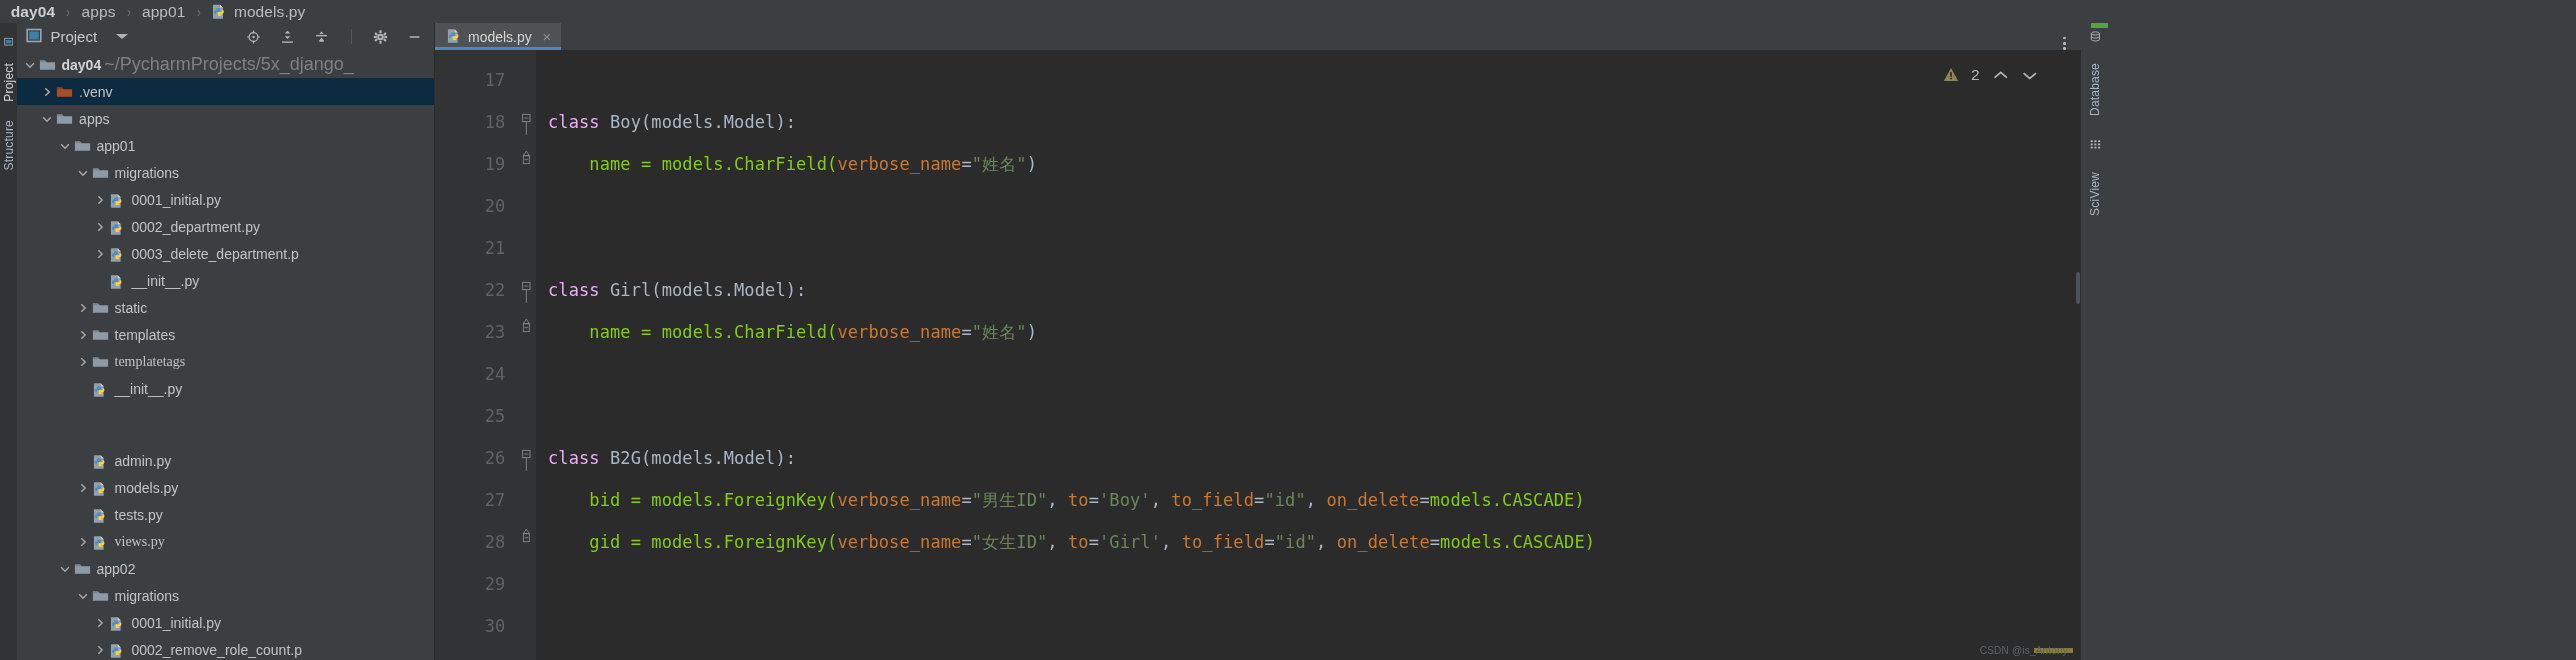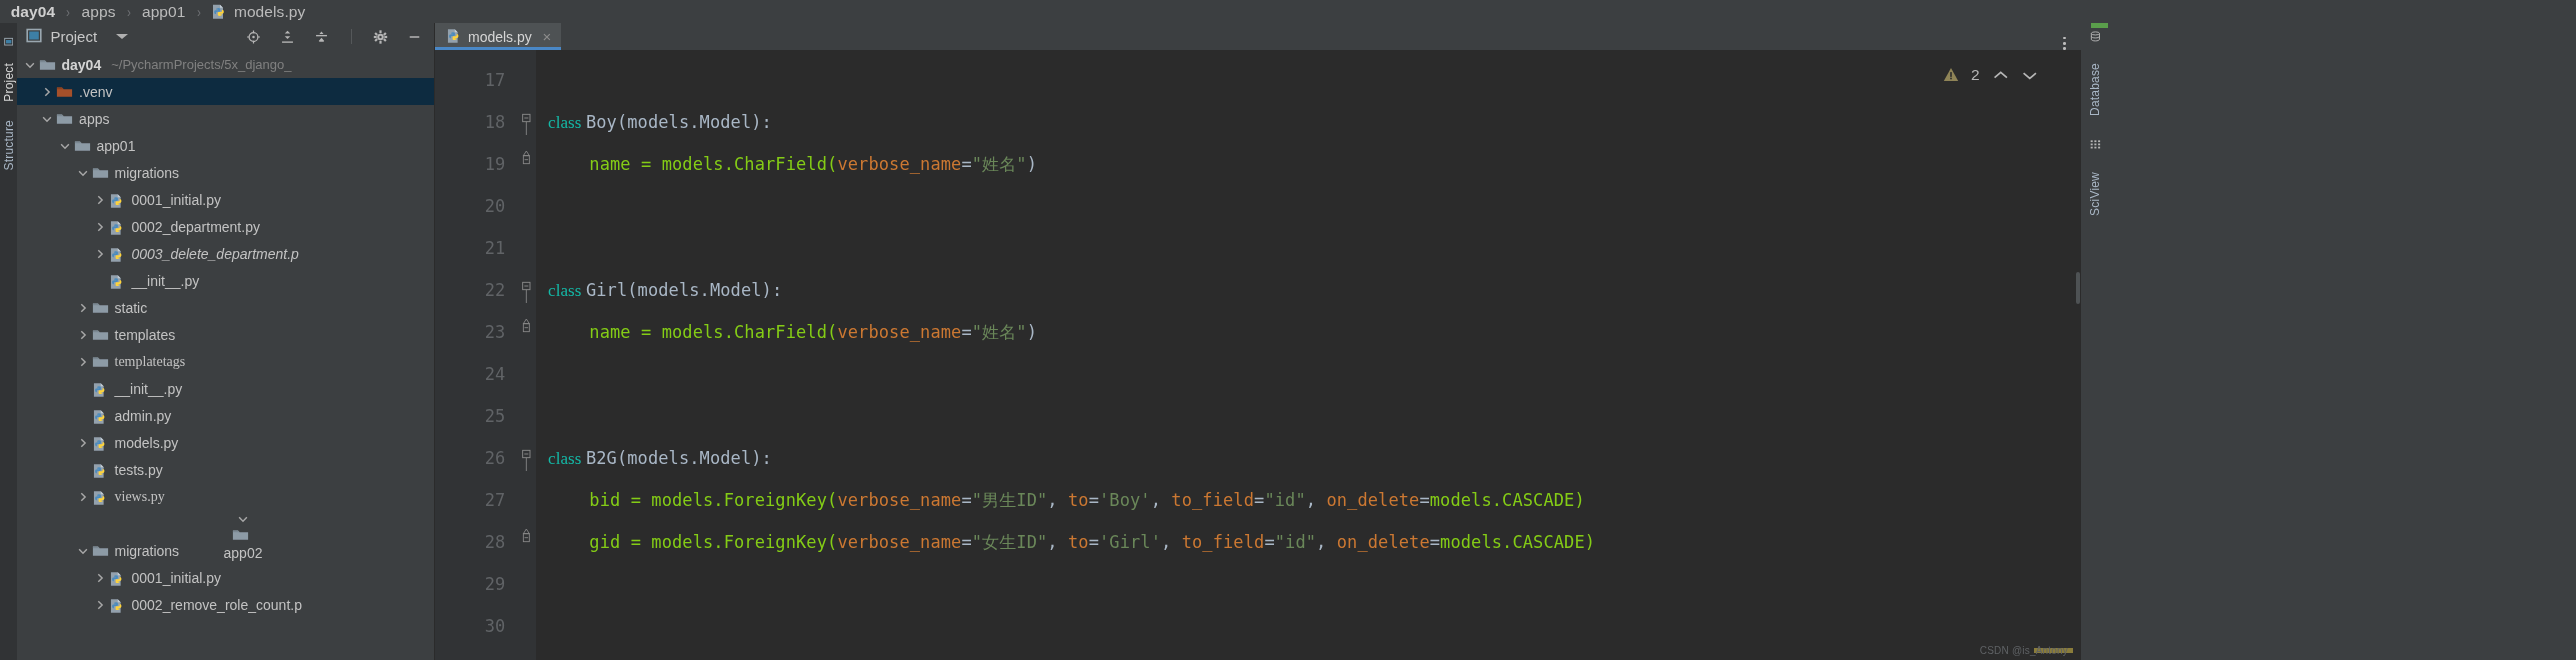--- a/index.html
+++ b/index.html
@@ -80,21 +80,21 @@
     padding-right: 4px;
   }
   .tree-row.selected { background: #0d2b40; }
   .arrow {
     width: 17.5px; flex: 0 0 17.5px; display:flex; align-items:center; justify-content:center;
     color:#a2a2a2; font-size: 11.5px;
   }
   .node-icon { width: 17px; height: 14px; flex: 0 0 17px; margin-right: 6px; position:relative; }
   .node-label { font-size: 14px; }
   .node-label.bold { font-weight: bold; color: #d4d4d4; }
-  .node-path { font-size: 13px; color: #808080; margin-left: 10px; }
+  .node-path { font-size: 18px; color: #808080; margin-left: 3px; }
 
   
   .editor-region { flex: 1 1 auto; display:flex; flex-direction: column; min-width:0; background:#2b2b2b;}
   .tabbar {
     height: 27px; flex: 0 0 27px; background: #3c3f41;
     display: flex; align-items: flex-end; position: relative;
   }
   .tab {
     height: 27px; background: #4e5254; display:flex; align-items:center;
     padding: 0 9.4px 0 10.8px; gap: 6.7px; position: relative;
@@ -124,21 +124,21 @@
   .code-area {
     flex: 1 1 auto; position: relative; background: #2b2b2b;
     padding-top: 9.4px; overflow: hidden;
     font-family: "DejaVu Sans Mono", monospace;
   }
   .code-line {
     height: 42px; line-height: 42px;
     font-size: 17px; white-space: pre; padding-left: 12px;
     color: #a9b7c6; letter-spacing: 0.1px;
   }
-  .kw { color: #14b8a6; font-family: Liberation Serif, serif; }
+  .kw { color: #f0abfc; }
   .cls { color: #a9b7c6; }
   .id { color: #84cc16; }
   .kwarg { color: #cc7832; }
   .str { color: #6a8759; }
   .punc { color: #a9b7c6; }
 
   
   .insp-gutter {
     width: 168px; flex: 0 0 168px; background: #2b2b2b; position: relative;
   }
@@ -347,21 +347,21 @@
               </svg>
             </span>
             <span class="node-icon"><svg viewBox="0 0 16 16" width="15.5" height="16">
                 <path d="M2 1 h7 l3 3 v11 h-10 z" fill="#93a1ad"></path>
                 <path d="M9 1 l3 3 h-3 z" fill="#c3cdd6"></path>
                 <path d="M7.2 4.2c-2 0-1.9 .9-1.9 .9v1h2v.3h-2.8s-1.3-.15-1.3 1.9 1.15 1.95 1.15 1.95h.7v-1.05s-.04-1.15 1.1-1.15h2s1.05.02 1.05-1.02v-1.7s.16-1.13-2-1.13zm-1.1.63a.37.37 0 1 1 0 .74.37.37 0 0 1 0-.74z" fill="#4b8bbe"></path>
                 <path d="M8.8 12.2c2 0 1.9-.9 1.9-.9v-1h-2v-.3h2.8s1.3.15 1.3-1.9-1.15-1.95-1.15-1.95h-.7v1.05s.04 1.15-1.1 1.15h-2s-1.05-.02-1.05 1.02v1.7s-.16 1.13 2 1.13zm1.1-.63a.37.37 0 1 1 0-.74.37.37 0 0 1 0 .74z" fill="#ffd43b"></path>
               </svg></span>
             <span class="node-label">0002_department.py</span>
           </div>
-          <div class="tree-row" style="padding-left: 74px; font-style: italic;">
+          <div class="tree-row" style="padding-left: 74px;">
             <span class="arrow">
               <svg viewBox="0 0 14 14" width="12" height="12">
                 <path d="M5 2.5 L9.5 7 L5 11.5" fill="none" stroke="#a8a8a8" stroke-width="1.7"></path>
               </svg>
             </span>
             <span class="node-icon"><svg viewBox="0 0 16 16" width="15.5" height="16">
                 <path d="M2 1 h7 l3 3 v11 h-10 z" fill="#93a1ad"></path>
                 <path d="M9 1 l3 3 h-3 z" fill="#c3cdd6"></path>
                 <path d="M7.2 4.2c-2 0-1.9 .9-1.9 .9v1h2v.3h-2.8s-1.3-.15-1.3 1.9 1.15 1.95 1.15 1.95h.7v-1.05s-.04-1.15 1.1-1.15h2s1.05.02 1.05-1.02v-1.7s.16-1.13-2-1.13zm-1.1.63a.37.37 0 1 1 0 .74.37.37 0 0 1 0-.74z" fill="#4b8bbe"></path>
                 <path d="M8.8 12.2c2 0 1.9-.9 1.9-.9v-1h-2v-.3h2.8s1.3.15 1.3-1.9-1.15-1.95-1.15-1.95h-.7v1.05s.04 1.15-1.1 1.15h-2s-1.05-.02-1.05 1.02v1.7s-.16 1.13 2 1.13zm1.1-.63a.37.37 0 1 1 0-.74.37.37 0 0 1 0 .74z" fill="#ffd43b"></path>
@@ -417,69 +417,69 @@
           <div class="tree-row" style="padding-left: 57px;">
             <span class="arrow"></span>
             <span class="node-icon"><svg viewBox="0 0 16 16" width="15.5" height="16">
                 <path d="M2 1 h7 l3 3 v11 h-10 z" fill="#93a1ad"></path>
                 <path d="M9 1 l3 3 h-3 z" fill="#c3cdd6"></path>
                 <path d="M7.2 4.2c-2 0-1.9 .9-1.9 .9v1h2v.3h-2.8s-1.3-.15-1.3 1.9 1.15 1.95 1.15 1.95h.7v-1.05s-.04-1.15 1.1-1.15h2s1.05.02 1.05-1.02v-1.7s.16-1.13-2-1.13zm-1.1.63a.37.37 0 1 1 0 .74.37.37 0 0 1 0-.74z" fill="#4b8bbe"></path>
                 <path d="M8.8 12.2c2 0 1.9-.9 1.9-.9v-1h-2v-.3h2.8s1.3.15 1.3-1.9-1.15-1.95-1.15-1.95h-.7v1.05s.04 1.15-1.1 1.15h-2s-1.05-.02-1.05 1.02v1.7s-.16 1.13 2 1.13zm1.1-.63a.37.37 0 1 1 0-.74.37.37 0 0 1 0 .74z" fill="#ffd43b"></path>
               </svg></span>
             <span class="node-label">__init__.py</span>
           </div>
+          <div class="tree-row" style="padding-left: 57px; margin-top: 45px;">
+            <span class="arrow"></span>
+            <span class="node-icon"><svg viewBox="0 0 16 16" width="15.5" height="16">
+                <path d="M2 1 h7 l3 3 v11 h-10 z" fill="#93a1ad"></path>
+                <path d="M9 1 l3 3 h-3 z" fill="#c3cdd6"></path>
+                <path d="M7.2 4.2c-2 0-1.9 .9-1.9 .9v1h2v.3h-2.8s-1.3-.15-1.3 1.9 1.15 1.95 1.15 1.95h.7v-1.05s-.04-1.15 1.1-1.15h2s1.05.02 1.05-1.02v-1.7s.16-1.13-2-1.13zm-1.1.63a.37.37 0 1 1 0 .74.37.37 0 0 1 0-.74z" fill="#4b8bbe"></path>
+                <path d="M8.8 12.2c2 0 1.9-.9 1.9-.9v-1h-2v-.3h2.8s1.3.15 1.3-1.9-1.15-1.95-1.15-1.95h-.7v1.05s.04 1.15-1.1 1.15h-2s-1.05-.02-1.05 1.02v1.7s-.16 1.13 2 1.13zm1.1-.63a.37.37 0 1 1 0-.74.37.37 0 0 1 0 .74z" fill="#ffd43b"></path>
+              </svg></span>
+            <span class="node-label">admin.py</span>
+          </div>
+          <div class="tree-row" style="padding-left: 57px;">
+            <span class="arrow">
+              <svg viewBox="0 0 14 14" width="12" height="12">
+                <path d="M5 2.5 L9.5 7 L5 11.5" fill="none" stroke="#a8a8a8" stroke-width="1.7"></path>
+              </svg>
+            </span>
+            <span class="node-icon"><svg viewBox="0 0 16 16" width="15.5" height="16">
+                <path d="M2 1 h7 l3 3 v11 h-10 z" fill="#93a1ad"></path>
+                <path d="M9 1 l3 3 h-3 z" fill="#c3cdd6"></path>
+                <path d="M7.2 4.2c-2 0-1.9 .9-1.9 .9v1h2v.3h-2.8s-1.3-.15-1.3 1.9 1.15 1.95 1.15 1.95h.7v-1.05s-.04-1.15 1.1-1.15h2s1.05.02 1.05-1.02v-1.7s.16-1.13-2-1.13zm-1.1.63a.37.37 0 1 1 0 .74.37.37 0 0 1 0-.74z" fill="#4b8bbe"></path>
+                <path d="M8.8 12.2c2 0 1.9-.9 1.9-.9v-1h-2v-.3h2.8s1.3.15 1.3-1.9-1.15-1.95-1.15-1.95h-.7v1.05s.04 1.15-1.1 1.15h-2s-1.05-.02-1.05 1.02v1.7s-.16 1.13 2 1.13zm1.1-.63a.37.37 0 1 1 0-.74.37.37 0 0 1 0 .74z" fill="#ffd43b"></path>
+              </svg></span>
+            <span class="node-label">models.py</span>
+          </div>
           <div class="tree-row" style="padding-left: 57px;">
             <span class="arrow"></span>
             <span class="node-icon"><svg viewBox="0 0 16 16" width="15.5" height="16">
                 <path d="M2 1 h7 l3 3 v11 h-10 z" fill="#93a1ad"></path>
                 <path d="M9 1 l3 3 h-3 z" fill="#c3cdd6"></path>
                 <path d="M7.2 4.2c-2 0-1.9 .9-1.9 .9v1h2v.3h-2.8s-1.3-.15-1.3 1.9 1.15 1.95 1.15 1.95h.7v-1.05s-.04-1.15 1.1-1.15h2s1.05.02 1.05-1.02v-1.7s.16-1.13-2-1.13zm-1.1.63a.37.37 0 1 1 0 .74.37.37 0 0 1 0-.74z" fill="#4b8bbe"></path>
                 <path d="M8.8 12.2c2 0 1.9-.9 1.9-.9v-1h-2v-.3h2.8s1.3.15 1.3-1.9-1.15-1.95-1.15-1.95h-.7v1.05s.04 1.15-1.1 1.15h-2s-1.05-.02-1.05 1.02v1.7s-.16 1.13 2 1.13zm1.1-.63a.37.37 0 1 1 0-.74.37.37 0 0 1 0 .74z" fill="#ffd43b"></path>
               </svg></span>
-            <span class="node-label">admin.py</span>
-          </div>
-          <div class="tree-row" style="padding-left: 57px;">
-            <span class="arrow">
-              <svg viewBox="0 0 14 14" width="12" height="12">
-                <path d="M5 2.5 L9.5 7 L5 11.5" fill="none" stroke="#a8a8a8" stroke-width="1.7"></path>
-              </svg>
-            </span>
-            <span class="node-icon"><svg viewBox="0 0 16 16" width="15.5" height="16">
-                <path d="M2 1 h7 l3 3 v11 h-10 z" fill="#93a1ad"></path>
-                <path d="M9 1 l3 3 h-3 z" fill="#c3cdd6"></path>
-                <path d="M7.2 4.2c-2 0-1.9 .9-1.9 .9v1h2v.3h-2.8s-1.3-.15-1.3 1.9 1.15 1.95 1.15 1.95h.7v-1.05s-.04-1.15 1.1-1.15h2s1.05.02 1.05-1.02v-1.7s.16-1.13-2-1.13zm-1.1.63a.37.37 0 1 1 0 .74.37.37 0 0 1 0-.74z" fill="#4b8bbe"></path>
-                <path d="M8.8 12.2c2 0 1.9-.9 1.9-.9v-1h-2v-.3h2.8s1.3.15 1.3-1.9-1.15-1.95-1.15-1.95h-.7v1.05s.04 1.15-1.1 1.15h-2s-1.05-.02-1.05 1.02v1.7s-.16 1.13 2 1.13zm1.1-.63a.37.37 0 1 1 0-.74.37.37 0 0 1 0 .74z" fill="#ffd43b"></path>
-              </svg></span>
-            <span class="node-label">models.py</span>
-          </div>
-          <div class="tree-row" style="padding-left: 57px;">
-            <span class="arrow"></span>
-            <span class="node-icon"><svg viewBox="0 0 16 16" width="15.5" height="16">
-                <path d="M2 1 h7 l3 3 v11 h-10 z" fill="#93a1ad"></path>
-                <path d="M9 1 l3 3 h-3 z" fill="#c3cdd6"></path>
-                <path d="M7.2 4.2c-2 0-1.9 .9-1.9 .9v1h2v.3h-2.8s-1.3-.15-1.3 1.9 1.15 1.95 1.15 1.95h.7v-1.05s-.04-1.15 1.1-1.15h2s1.05.02 1.05-1.02v-1.7s.16-1.13-2-1.13zm-1.1.63a.37.37 0 1 1 0 .74.37.37 0 0 1 0-.74z" fill="#4b8bbe"></path>
-                <path d="M8.8 12.2c2 0 1.9-.9 1.9-.9v-1h-2v-.3h2.8s1.3.15 1.3-1.9-1.15-1.95-1.15-1.95h-.7v1.05s.04 1.15-1.1 1.15h-2s-1.05-.02-1.05 1.02v1.7s-.16 1.13 2 1.13zm1.1-.63a.37.37 0 1 1 0-.74.37.37 0 0 1 0 .74z" fill="#ffd43b"></path>
-              </svg></span>
             <span class="node-label">tests.py</span>
           </div>
           <div class="tree-row" style="padding-left: 57px; font-family: Liberation Serif, serif;">
             <span class="arrow">
               <svg viewBox="0 0 14 14" width="12" height="12">
                 <path d="M5 2.5 L9.5 7 L5 11.5" fill="none" stroke="#a8a8a8" stroke-width="1.7"></path>
               </svg>
             </span>
             <span class="node-icon"><svg viewBox="0 0 16 16" width="15.5" height="16">
                 <path d="M2 1 h7 l3 3 v11 h-10 z" fill="#93a1ad"></path>
                 <path d="M9 1 l3 3 h-3 z" fill="#c3cdd6"></path>
                 <path d="M7.2 4.2c-2 0-1.9 .9-1.9 .9v1h2v.3h-2.8s-1.3-.15-1.3 1.9 1.15 1.95 1.15 1.95h.7v-1.05s-.04-1.15 1.1-1.15h2s1.05.02 1.05-1.02v-1.7s.16-1.13-2-1.13zm-1.1.63a.37.37 0 1 1 0 .74.37.37 0 0 1 0-.74z" fill="#4b8bbe"></path>
                 <path d="M8.8 12.2c2 0 1.9-.9 1.9-.9v-1h-2v-.3h2.8s1.3.15 1.3-1.9-1.15-1.95-1.15-1.95h-.7v1.05s.04 1.15-1.1 1.15h-2s-1.05-.02-1.05 1.02v1.7s-.16 1.13 2 1.13zm1.1-.63a.37.37 0 1 1 0-.74.37.37 0 0 1 0 .74z" fill="#ffd43b"></path>
               </svg></span>
             <span class="node-label">views.py</span>
           </div>
-          <div class="tree-row" style="padding-left: 39px; flex-direction: column;">
+          <div class="tree-row" style="padding-left: 39px;">
             <span class="arrow">
               <svg viewBox="0 0 14 14" width="12" height="12">
                 <path d="M2.5 5 L7 9.5 L11.5 5" fill="none" stroke="#a8a8a8" stroke-width="1.7"></path>
               </svg>
             </span>
             <span class="node-icon"><svg viewBox="0 0 20 16" width="17" height="13.5">
                 <path d="M1 3 h6 l2 2 h10 v9 h-18 z" fill="#8d9ba6"></path>
                 <path d="M1 3 h6 l2 2 h-8 z" fill="#7b8892"></path>
               </svg></span>
             <span class="node-label">app02</span>

